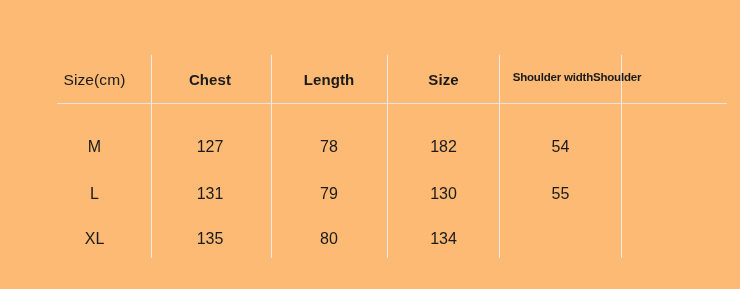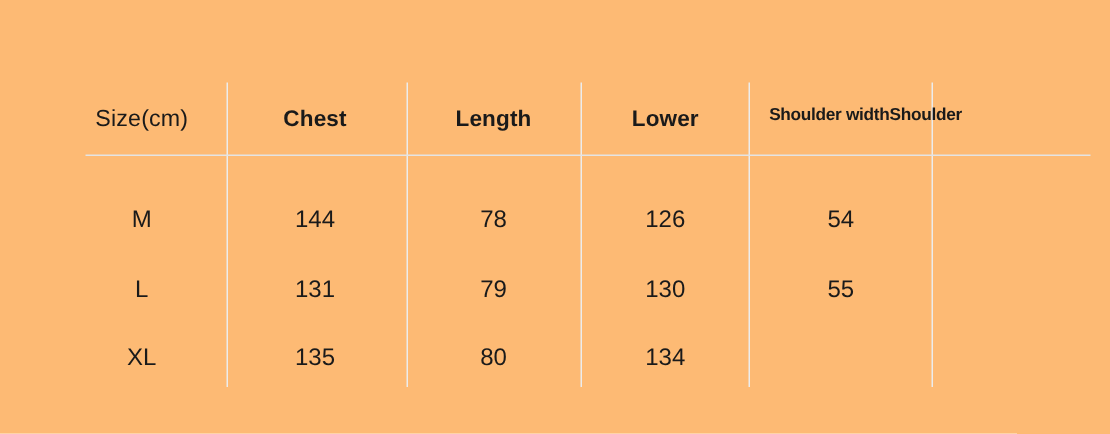--- a/index.html
+++ b/index.html
@@ -97,28 +97,28 @@
   <div class="v-divider" style="left:621px;"></div>
 
   <div class="h-divider"></div>
 
   <div class="cell head-cell regular col-size">Size(cm)</div>
 
   <div class="cell head-cell col-length">Length</div>
 
   <div class="cell head-cell col-chest">Chest</div>
 
-  <div class="cell head-cell col-lower">Lower</div>
+  <div class="cell head-cell col-lower">Size</div>
 
   <div class="cell head-cell small col-shoulder">Shoulder widthShoulder</div>
 
   <div class="cell body-cell row-m col-size">M</div>
-  <div class="cell body-cell row-m col-chest">144</div>
+  <div class="cell body-cell row-m col-chest">127</div>
   <div class="cell body-cell row-m col-length">78</div>
-  <div class="cell body-cell row-m col-lower">126</div>
+  <div class="cell body-cell row-m col-lower">182</div>
   <div class="cell body-cell row-m col-shoulder">54</div>
 
   <div class="cell body-cell row-l col-size">L</div>
   <div class="cell body-cell row-l col-chest">131</div>
   <div class="cell body-cell row-l col-length">79</div>
   <div class="cell body-cell row-l col-lower">130</div>
   <div class="cell body-cell row-l col-shoulder">55</div>
 
   <div class="cell body-cell row-xl col-size">XL</div>
   <div class="cell body-cell row-xl col-chest">135</div>

